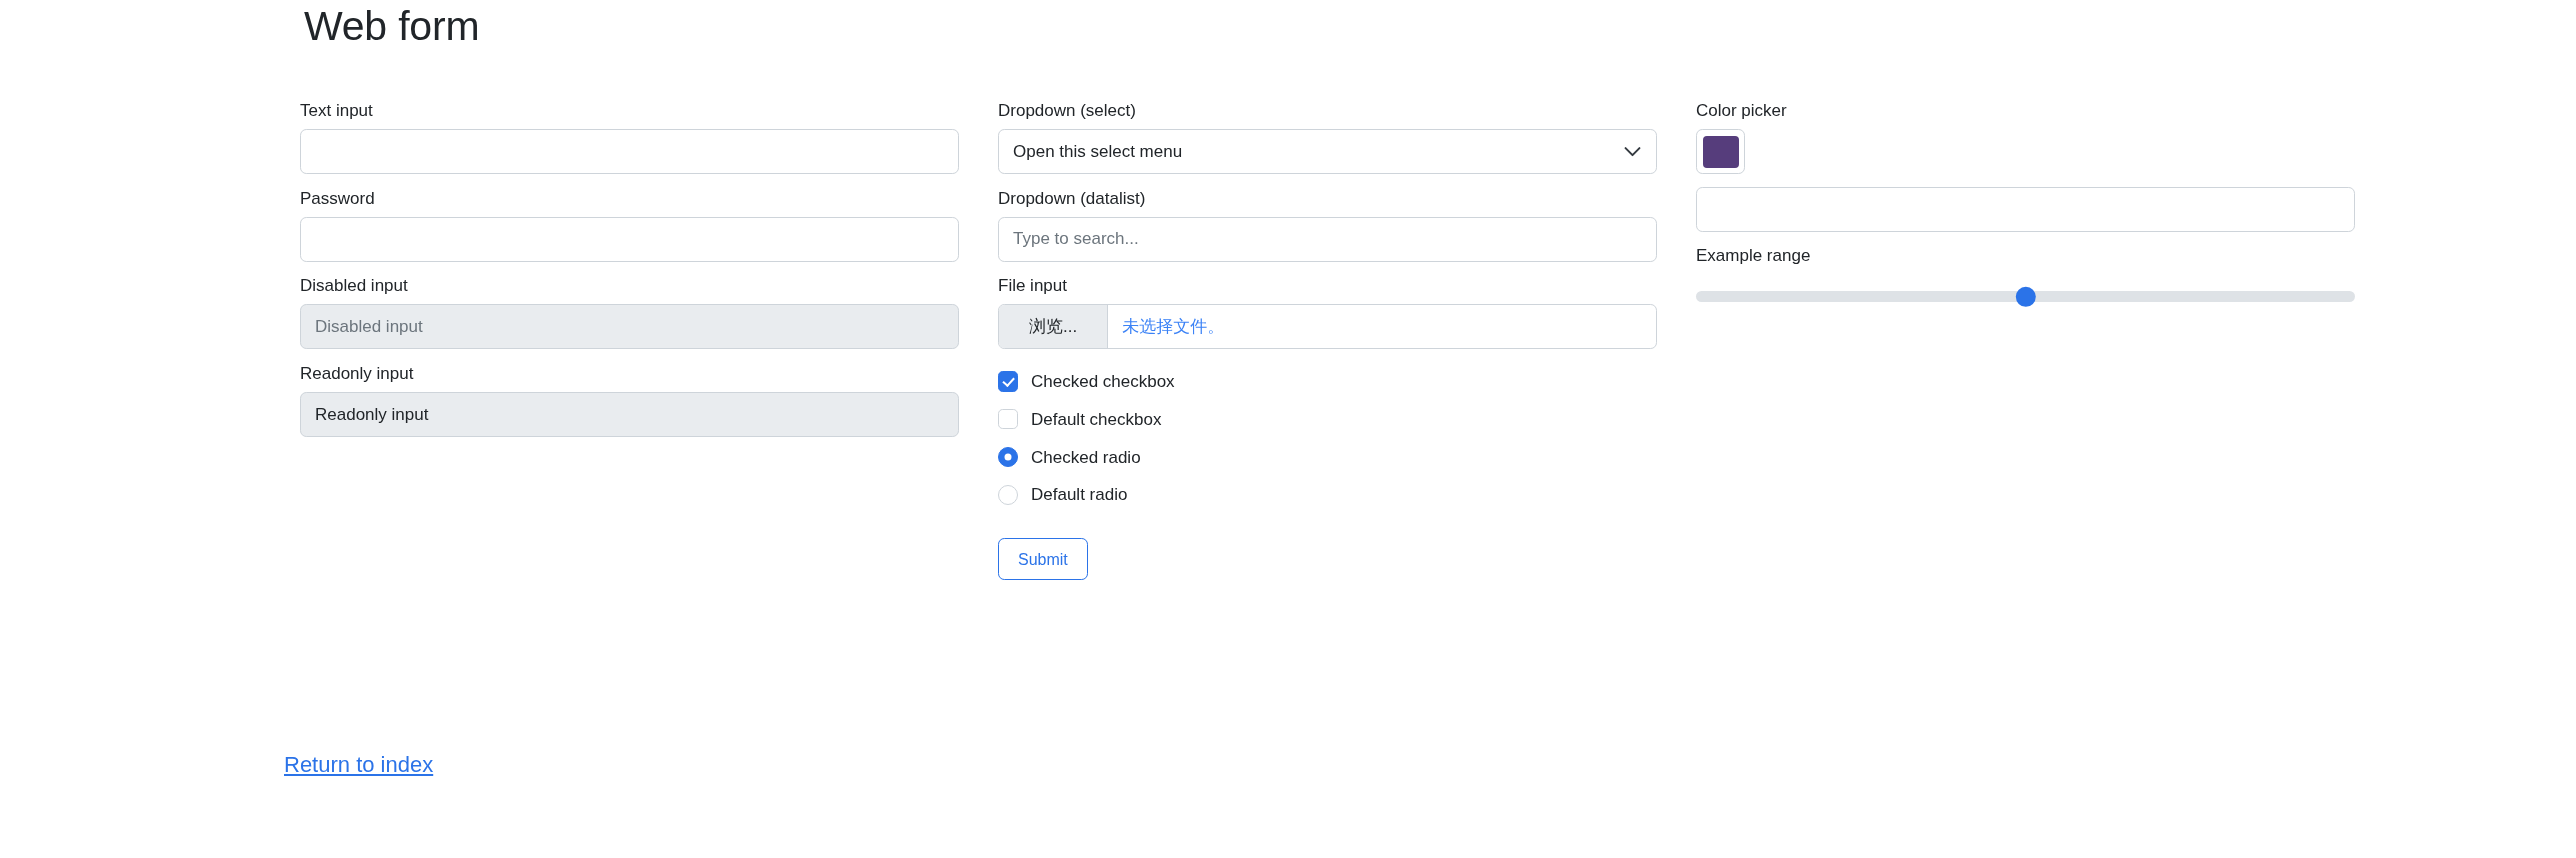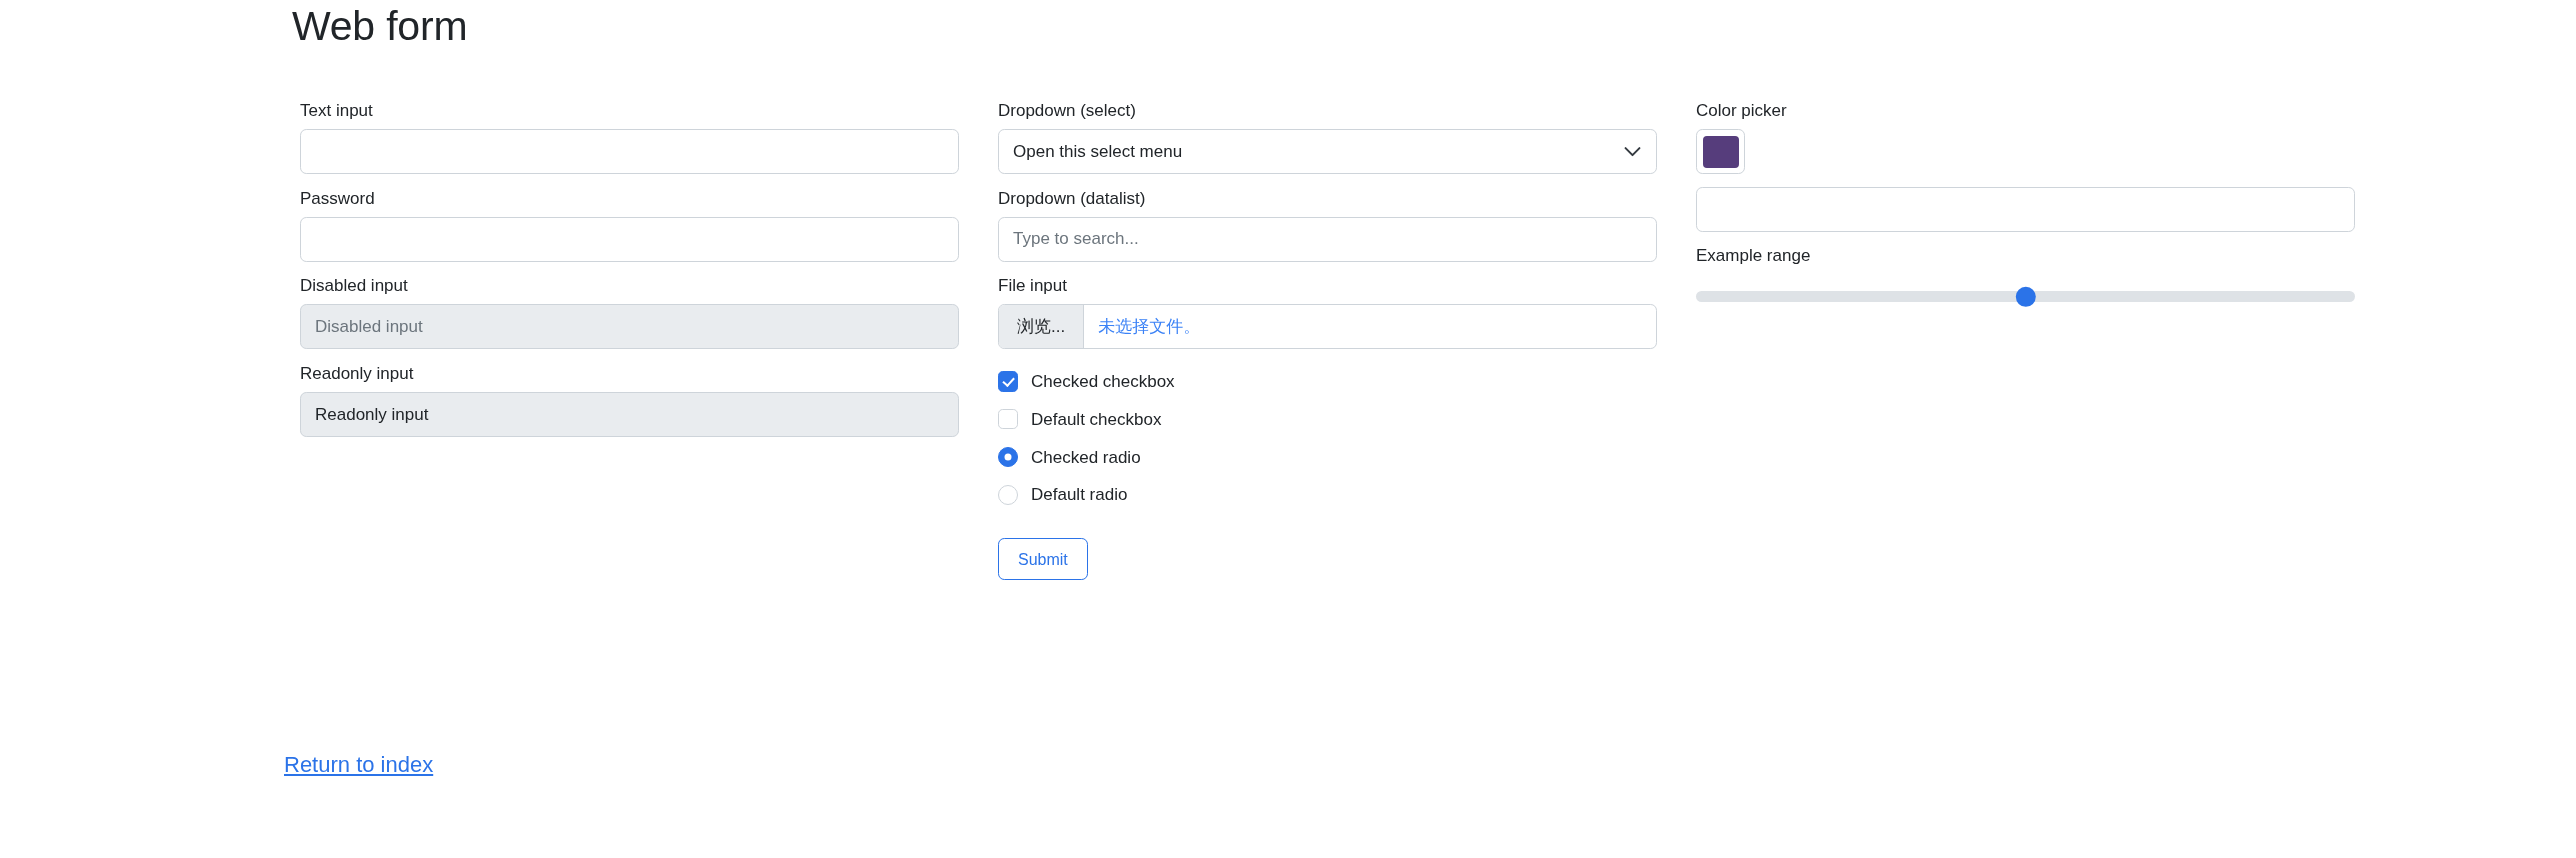--- a/index.html
+++ b/index.html
@@ -13,21 +13,21 @@
   }
   .page { padding: 0; }
 
   .page-title {
     font-size: 41px;
     font-weight: 400;
     line-height: 1.2;
     color: #212529;
     margin: 0;
     position: absolute;
-    left: 292px;
+    left: 304px;
     top: 1.6px;
     letter-spacing: -0.2px;
   }
 
   .row {
     position: absolute;
     left: 300px;
     top: 99px;
     width: 2275px;
     display: flex;
@@ -125,21 +125,21 @@
     height: 45px;
     border: 1.6px solid #ced4da;
     border-radius: 6.3px;
     background: #fff;
     overflow: hidden;
     cursor: pointer;
   }
   .file-btn {
     background: #e9ecef;
     border-right: 1.6px solid #ced4da;
-    padding: 0 18px;
+    padding: 0 30px;
     display: flex;
     align-items: center;
     font-size: 17px;
     color: #212529;
     white-space: nowrap;
   }
   .file-text {
     display: flex;
     align-items: center;
     padding: 0 14px;

